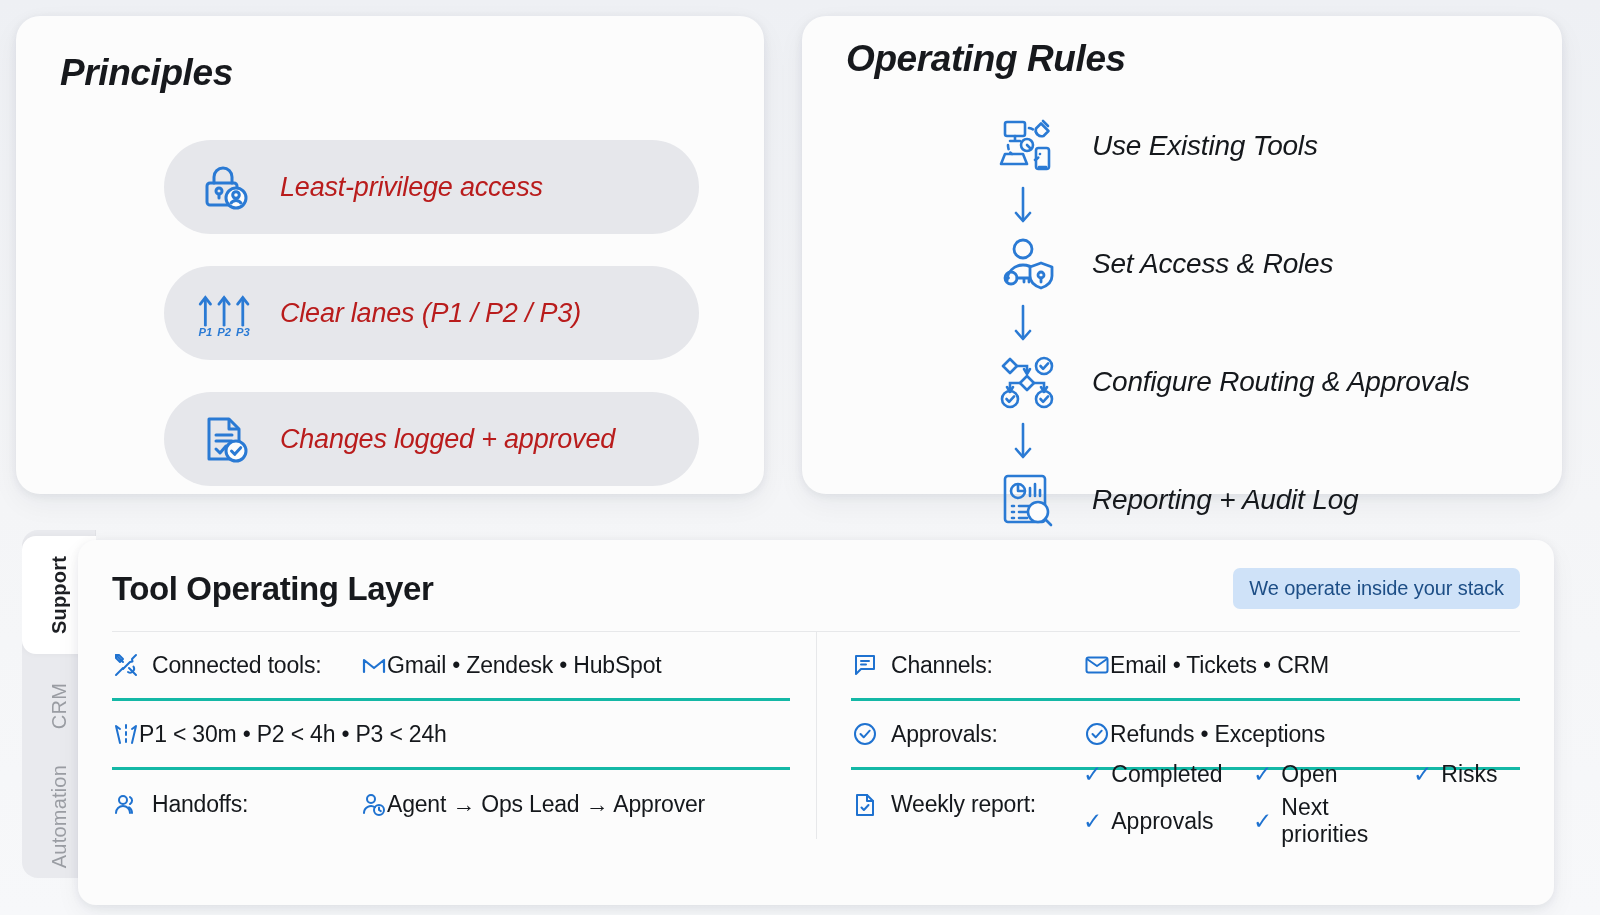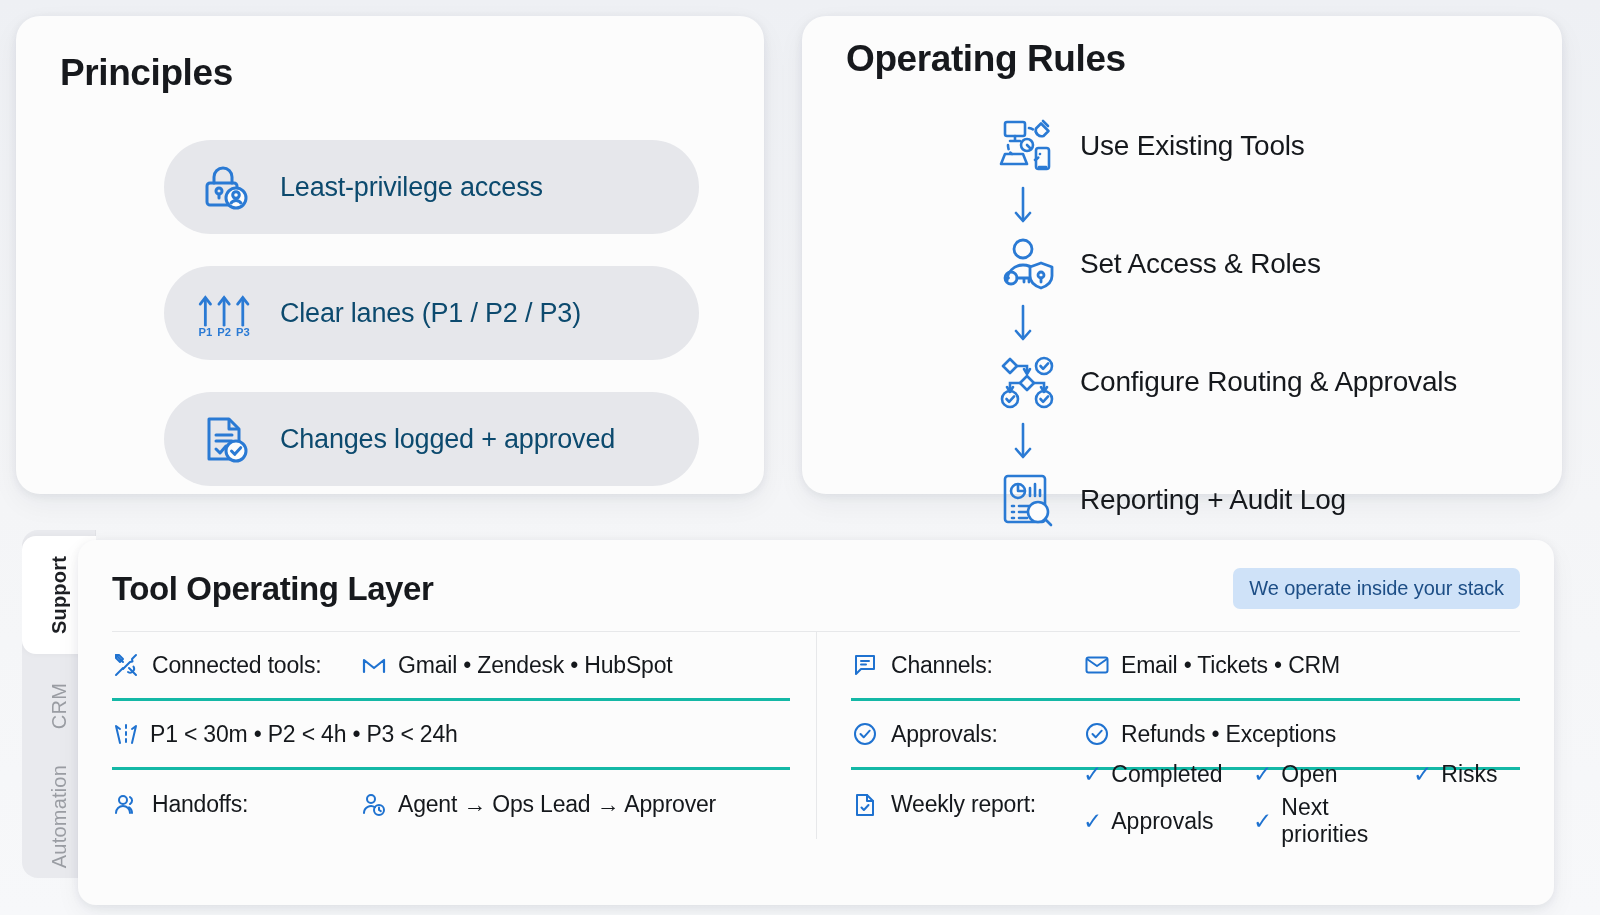--- a/index.html
+++ b/index.html
@@ -18,20 +18,21 @@
     height: 915px;
     background: linear-gradient(180deg,#eef0f4 0%, #f4f5f7 55%, #f7f8fa 100%);
     padding: 16px;
   }
 
   
   .top-row {
     display: flex;
     gap: 38px;
     height: 478px;
+    font-style: italic;
   }
 
   .card {
     background: #fcfcfc;
     border-radius: 24px;
     box-shadow: 0 2px 10px rgba(25,35,60,.07), 0 10px 28px rgba(25,35,60,.05);
     position: relative;
   }
 
   .card-principles { width: 748px; padding: 38px 44px; }
@@ -53,25 +54,25 @@
     width: 535px;
     height: 94px;
     border-radius: 47px;
     background: #e6e7eb;
     display: flex;
     align-items: center;
     padding-left: 32px;
     gap: 26px;
   }
   .pill-icon { width: 58px; height: 58px; flex: 0 0 58px; display:flex; align-items:center; justify-content:center; }
-  .pill-label { font-size: 27px; color: #0c4a6e; letter-spacing: -.2px; }
+  .pill-label { font-size: 27px; color: #b91c1c; letter-spacing: -.2px; }
 
   
   .flow { margin-top: 30px; padding-left: 150px; }
-  .flow-step { display: flex; align-items: center; gap: 22px; height: 78px; }
+  .flow-step { display: flex; align-items: center; gap: 34px; height: 78px; }
   .flow-icon { width: 62px; height: 62px; flex: 0 0 62px; display:flex; align-items:center; justify-content:center; }
   .flow-label { font-size: 28px; color: #15181c; letter-spacing: -.2px; }
   .flow-arrow { height: 40px; display: flex; align-items: center; padding-left: 14px; }
 
   
   .bottom-wrap {
     margin-top: 28px;
     position: relative;
     height: 365px;
   }
@@ -168,21 +169,20 @@
     color: #15181c;
     letter-spacing: -.2px;
     flex: 0 0 auto;
   }
   .gcol.left  .rlabel { width: 248px; }
   .gcol.right .rlabel { width: 232px; align-items: flex-end; }
 
   .rvalue {
     display: flex;
     align-items: center;
-    gap: 11px;
     font-size: 23px;
     color: #15181c;
     letter-spacing: -.2px;
   }
   .ricon { width: 27px; height: 27px; flex: 0 0 27px; display:flex; align-items:center; justify-content:center; }
 
   .wk-grid {
     display: grid;
     grid-template-columns: 170px 160px auto;
     row-gap: 6px;

